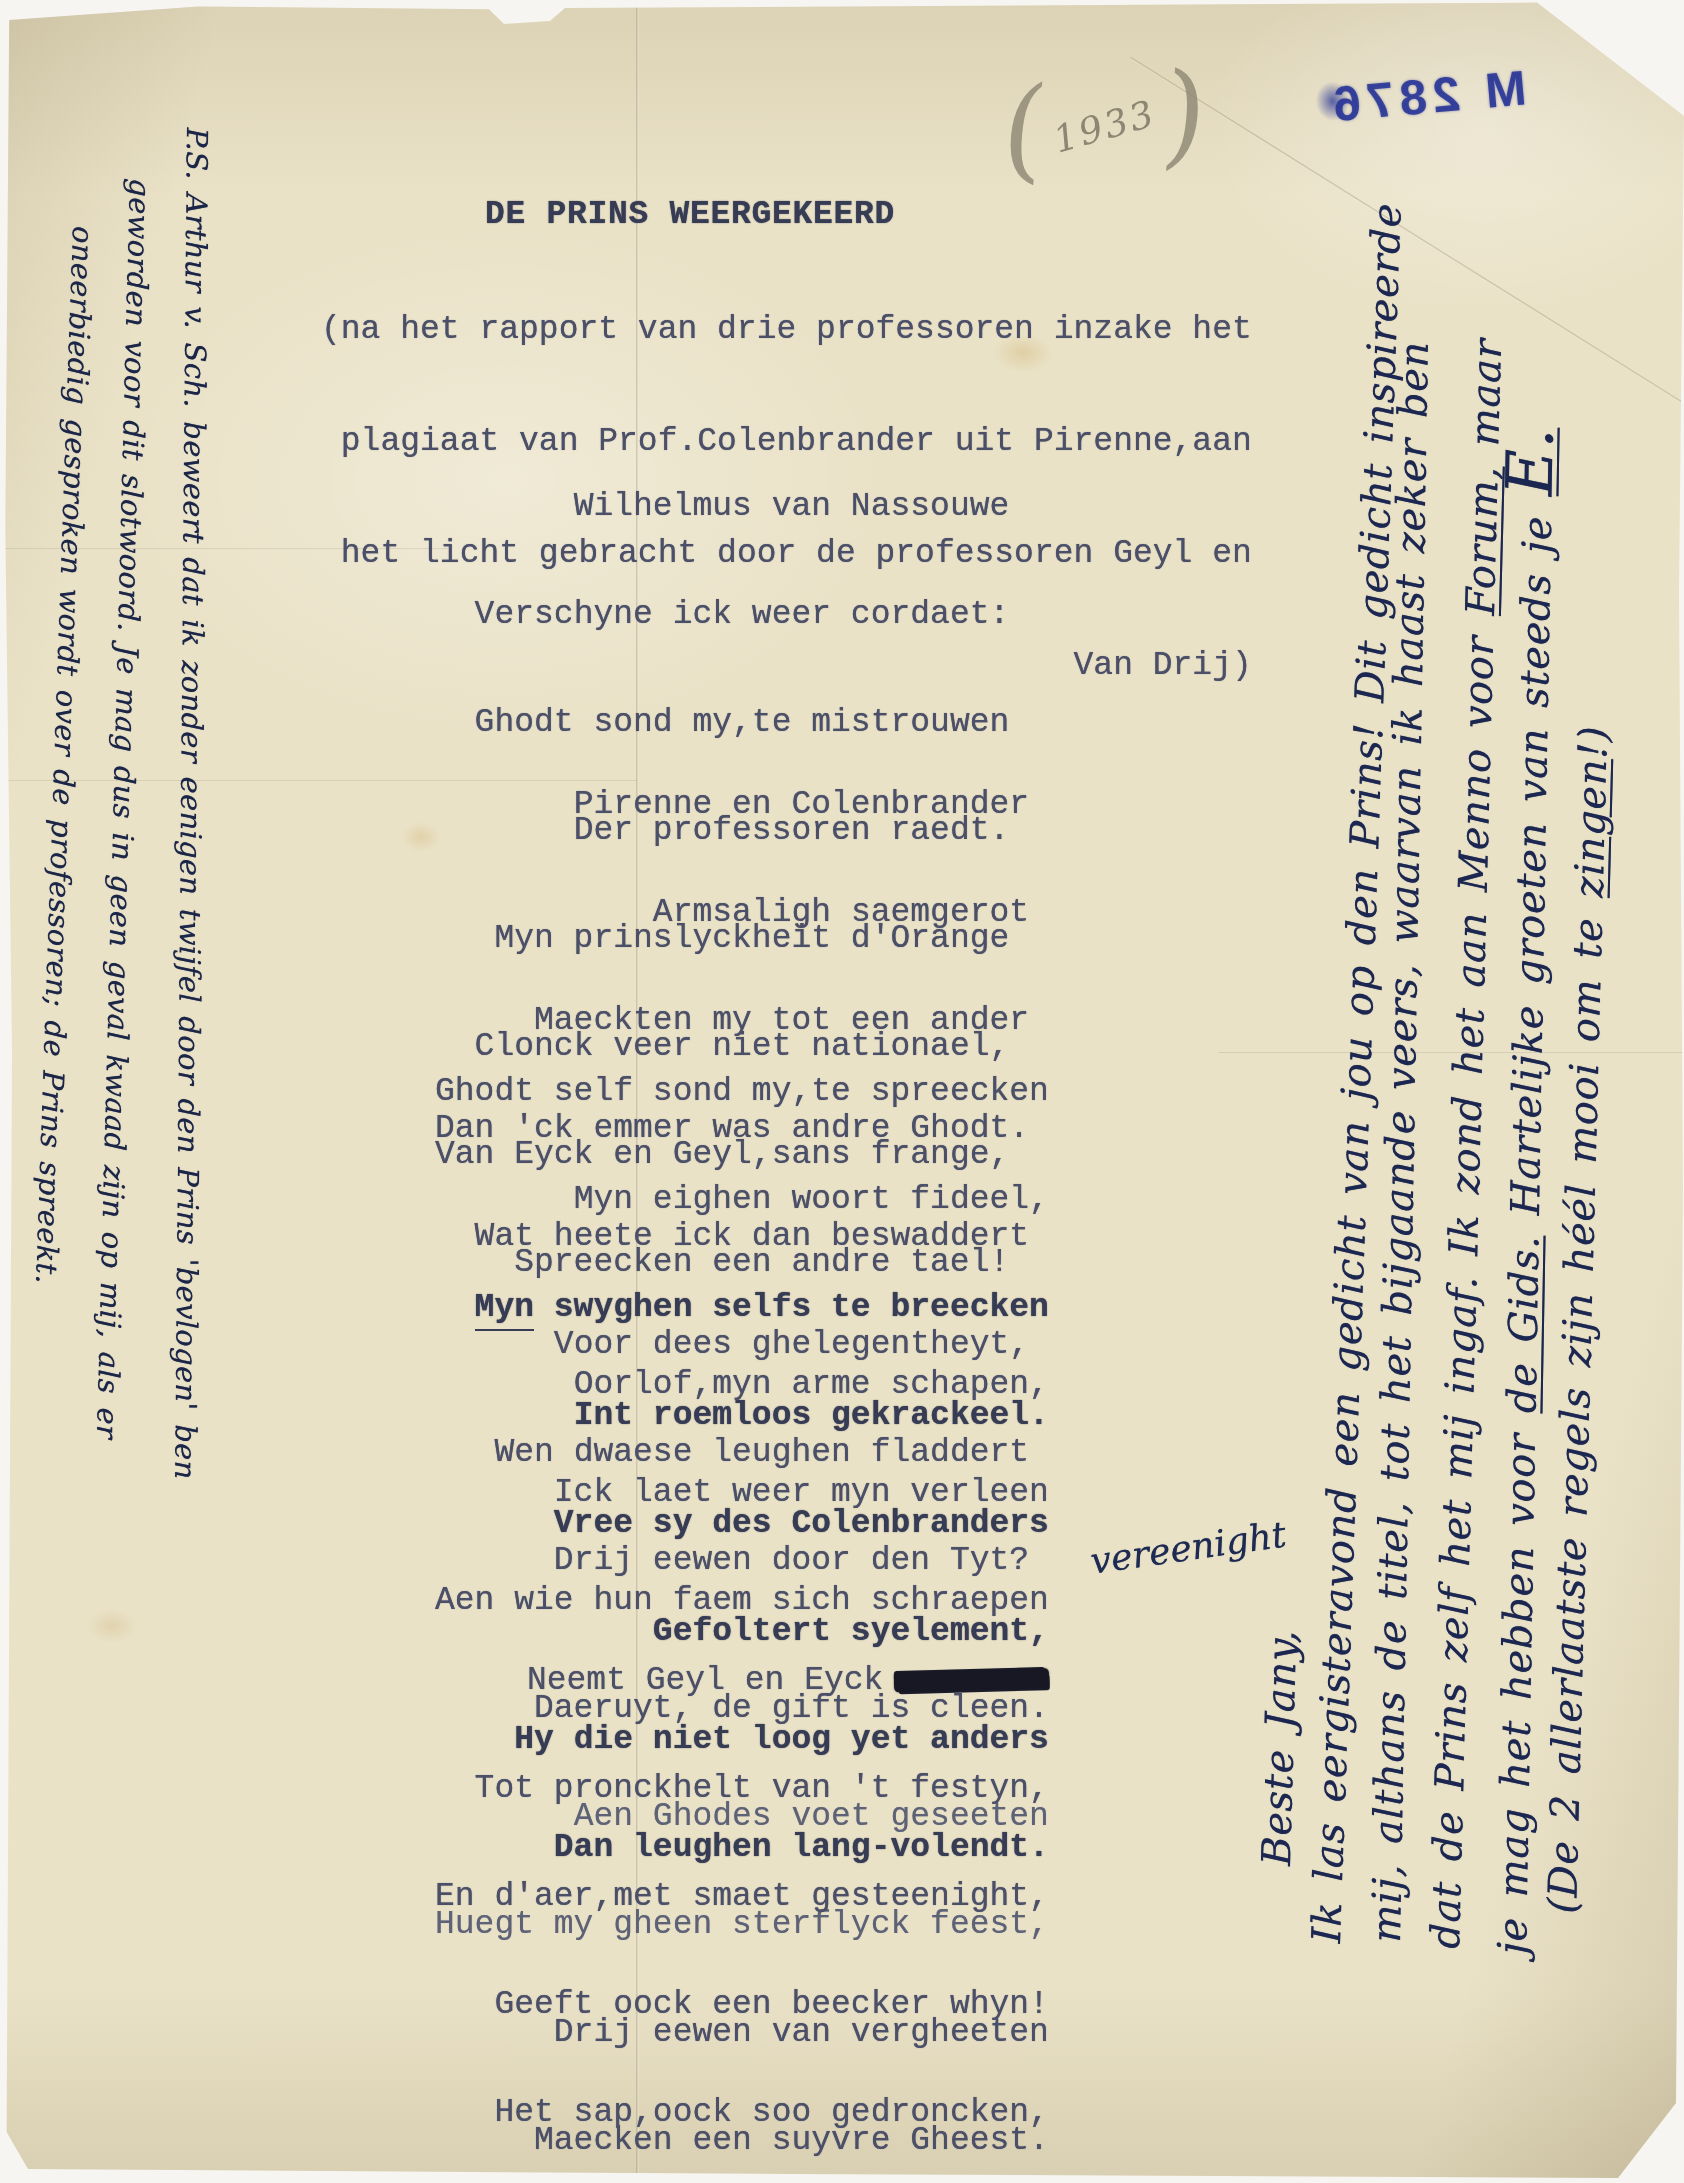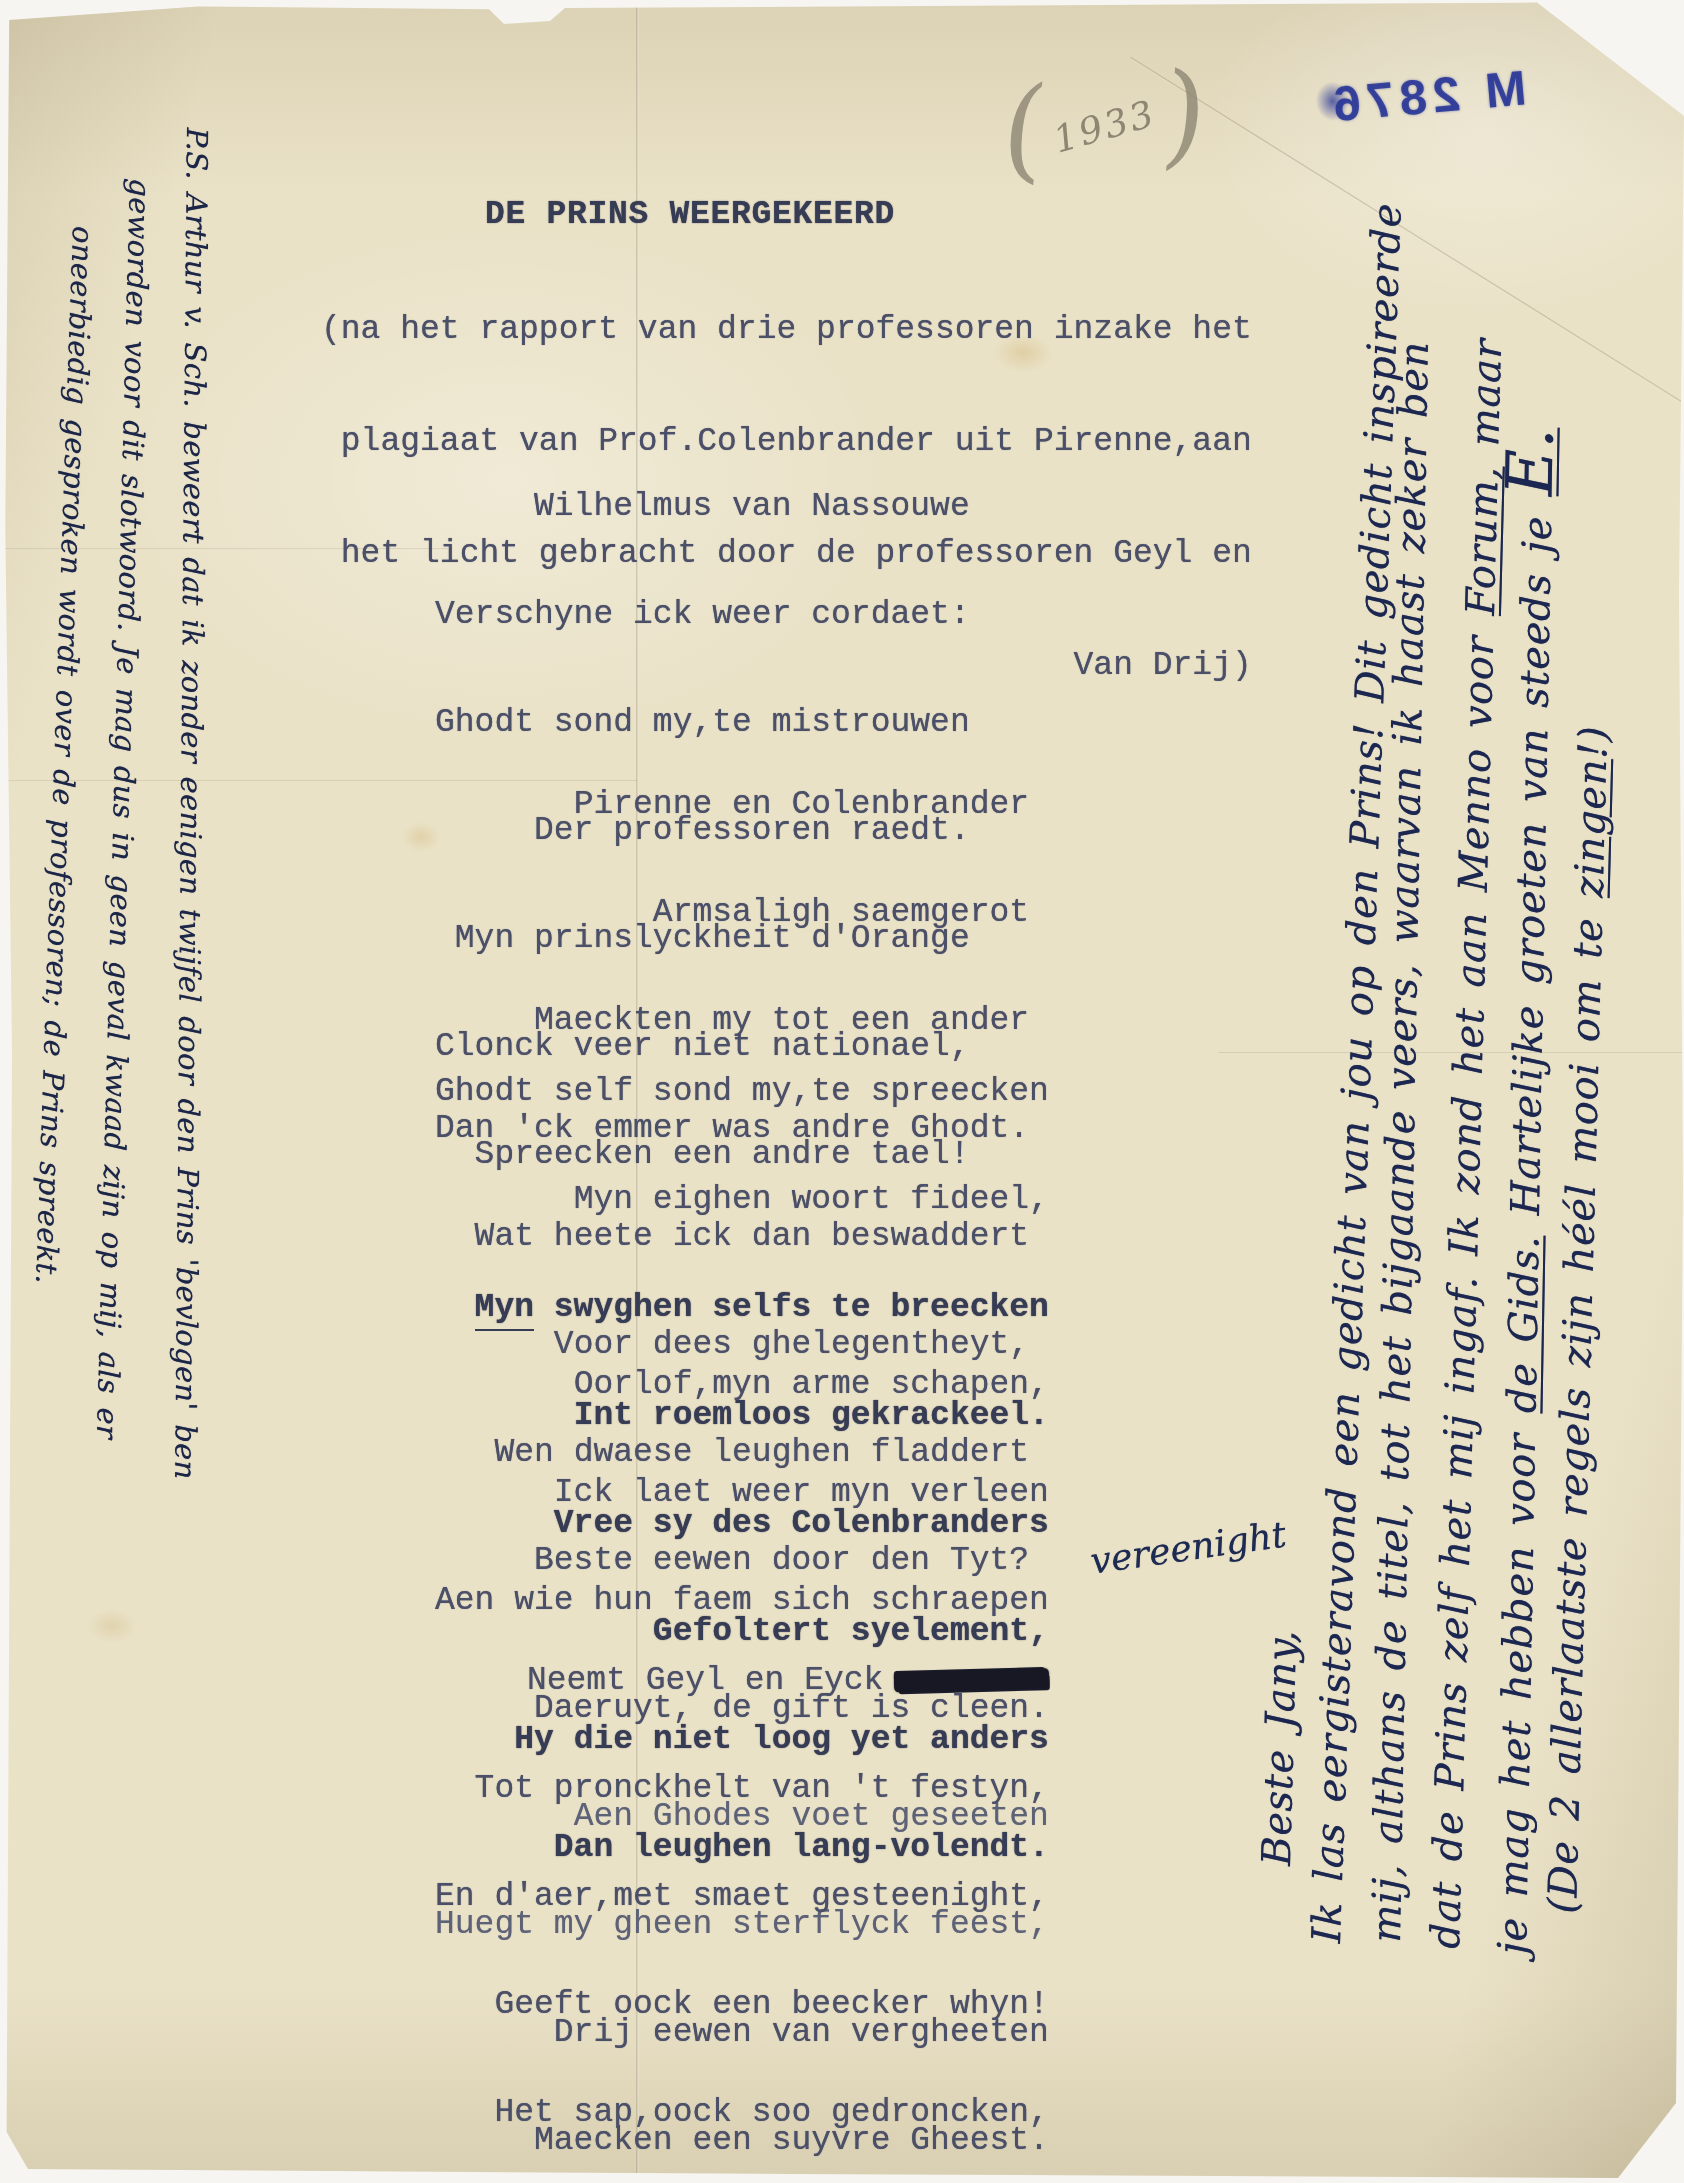--- a/index.html
+++ b/index.html
@@ -94,32 +94,33 @@
       <div class="tl">Van Drij)</div>
     </div>
 
     <div class="typed" style="left:435px;top:416px;">
       <div class="tl">Wilhelmus van Nassouwe</div>
       <div class="tl">Verschyne ick weer cordaet:</div>
       <div class="tl">Ghodt sond my,te mistrouwen</div>
       <div class="tl">Der professoren raedt.</div>
       <div class="tl">Myn prinslyckheit d'Orange</div>
       <div class="tl">Clonck veer niet nationael,</div>
+      <div class="tl">Van Eyck en Geyl,sans frange,</div>
       <div class="tl">Spreecken een andre tael!</div>
     </div>
 
     <div class="typed" style="left:435px;top:714px;">
       <div class="tl">Pirenne en Colenbrander</div>
       <div class="tl">Armsaligh saemgerot</div>
       <div class="tl">Maeckten my tot een ander</div>
       <div class="tl">Dan 'ck emmer was andre Ghodt.</div>
       <div class="tl">Wat heete ick dan beswaddert</div>
       <div class="tl">Voor dees ghelegentheyt,</div>
       <div class="tl">Wen dwaese leughen fladdert</div>
-      <div class="tl">Beste eewen door den Tyt?</div>
+      <div class="tl">Drij eewen door den Tyt?</div>
     </div>
 
     <div class="typed" style="left:435px;top:1001px;">
       <div class="tl">Ghodt self sond my,te spreecken</div>
       <div class="tl">Myn eighen woort fideel,</div>
       <div class="tl heavy"><span class="u-typed">Myn</span><span> swyghen selfs te breecken</span></div>
       <div class="tl heavy">Int roemloos gekrackeel.</div>
       <div class="tl heavy">Vree sy des Colenbranders</div>
       <div class="tl heavy">Gefoltert syelement,</div>
       <div class="tl heavy">Hy die niet loog yet anders</div>

